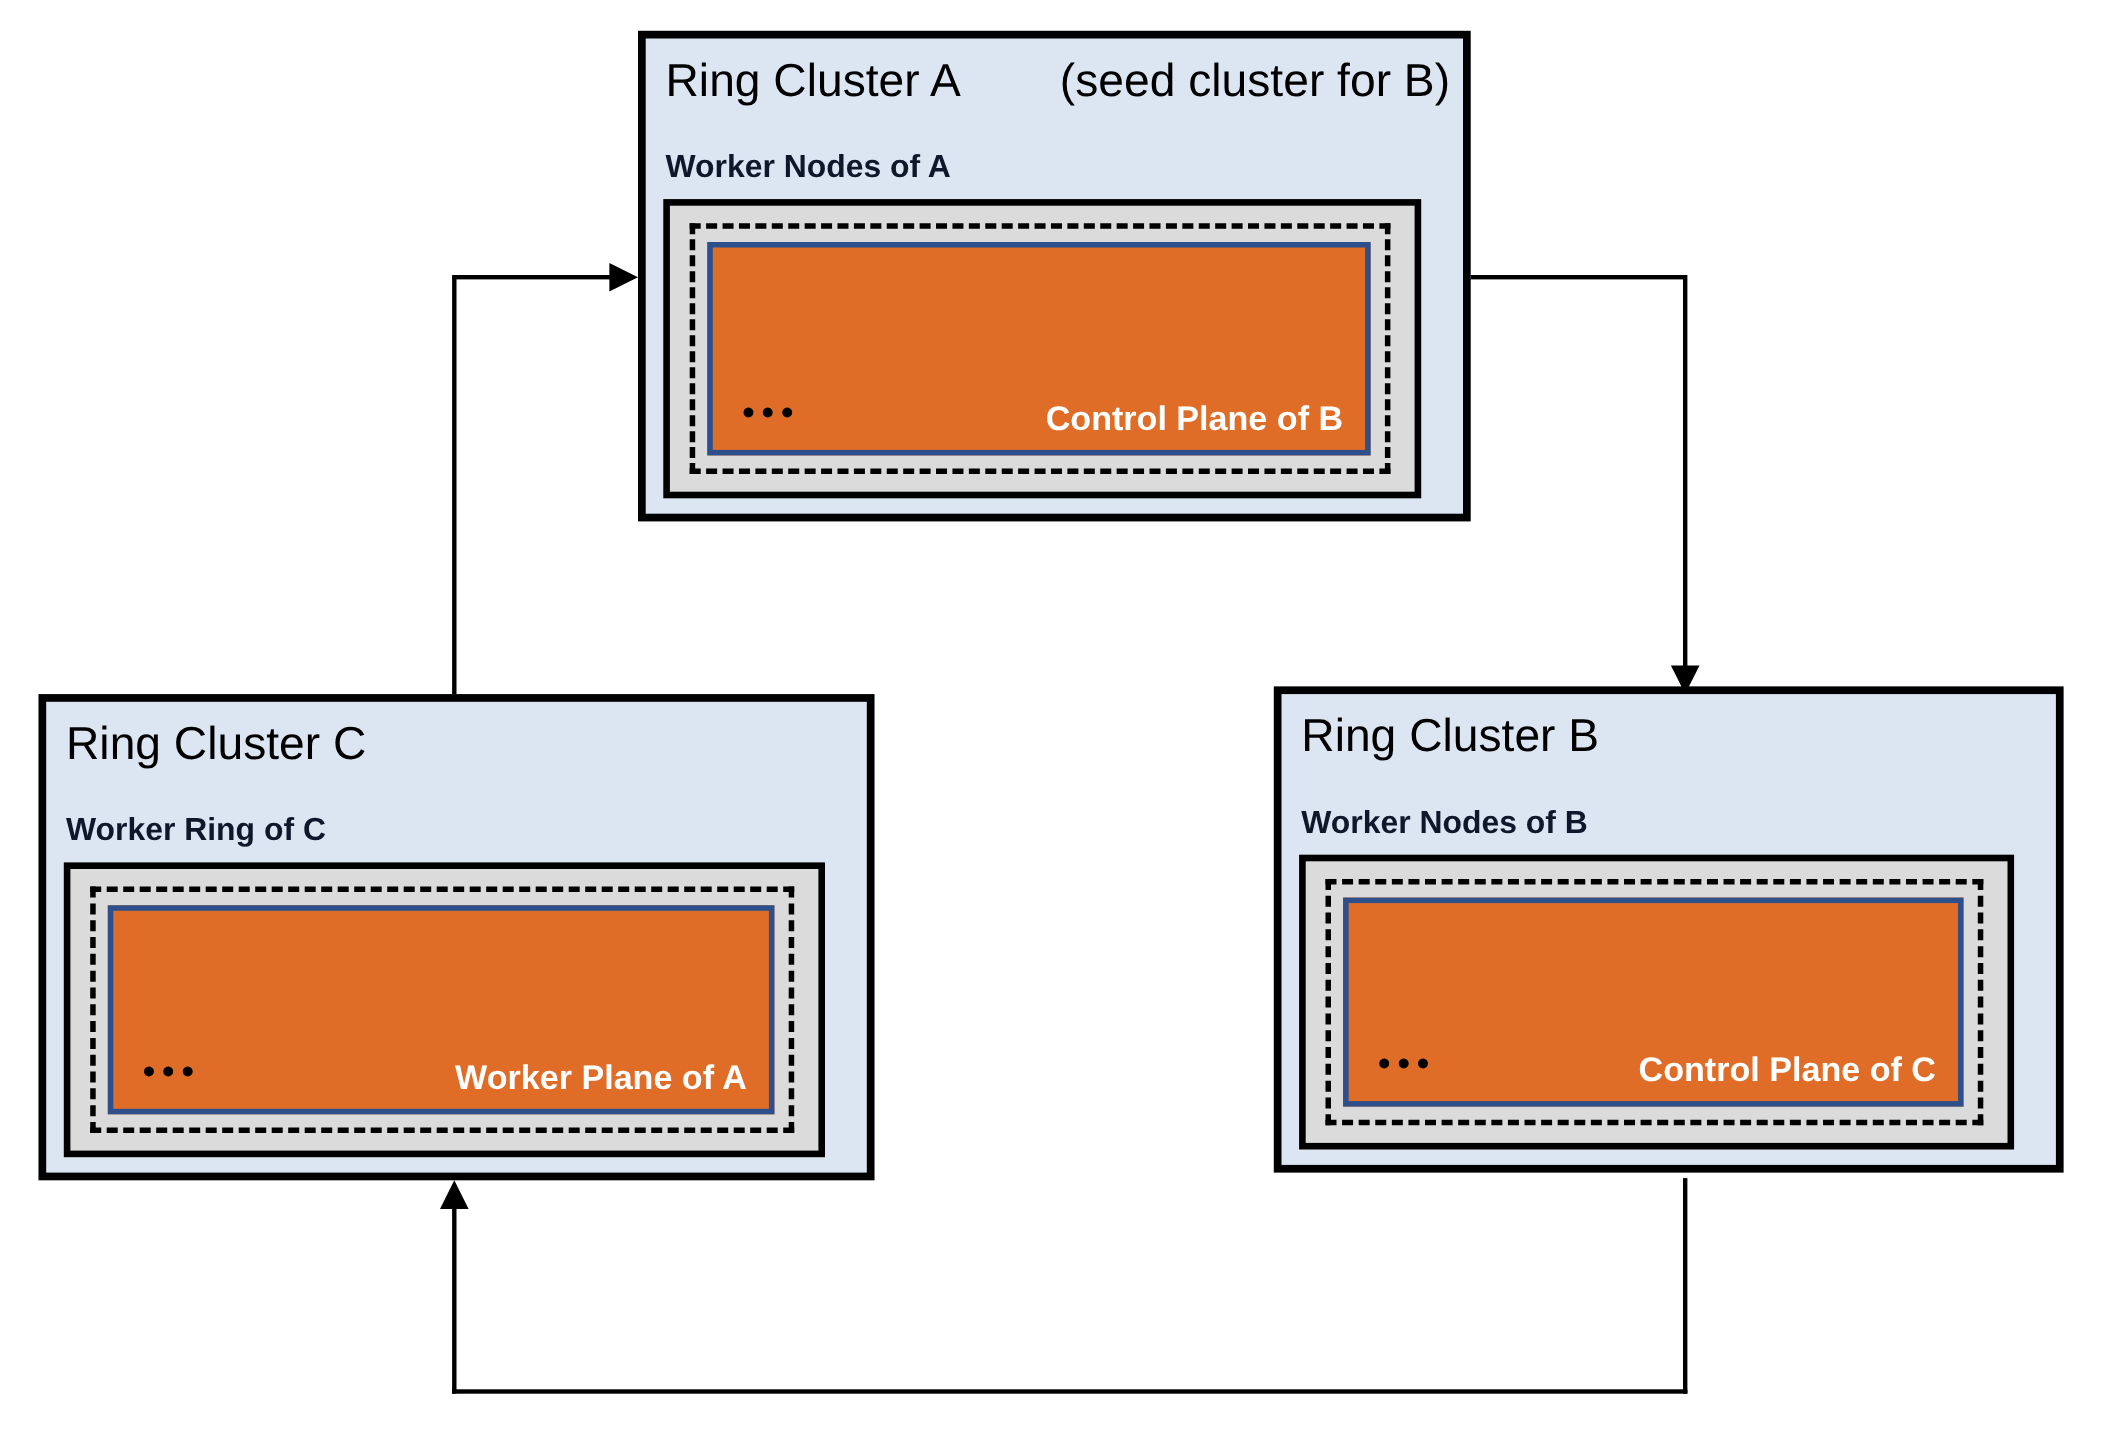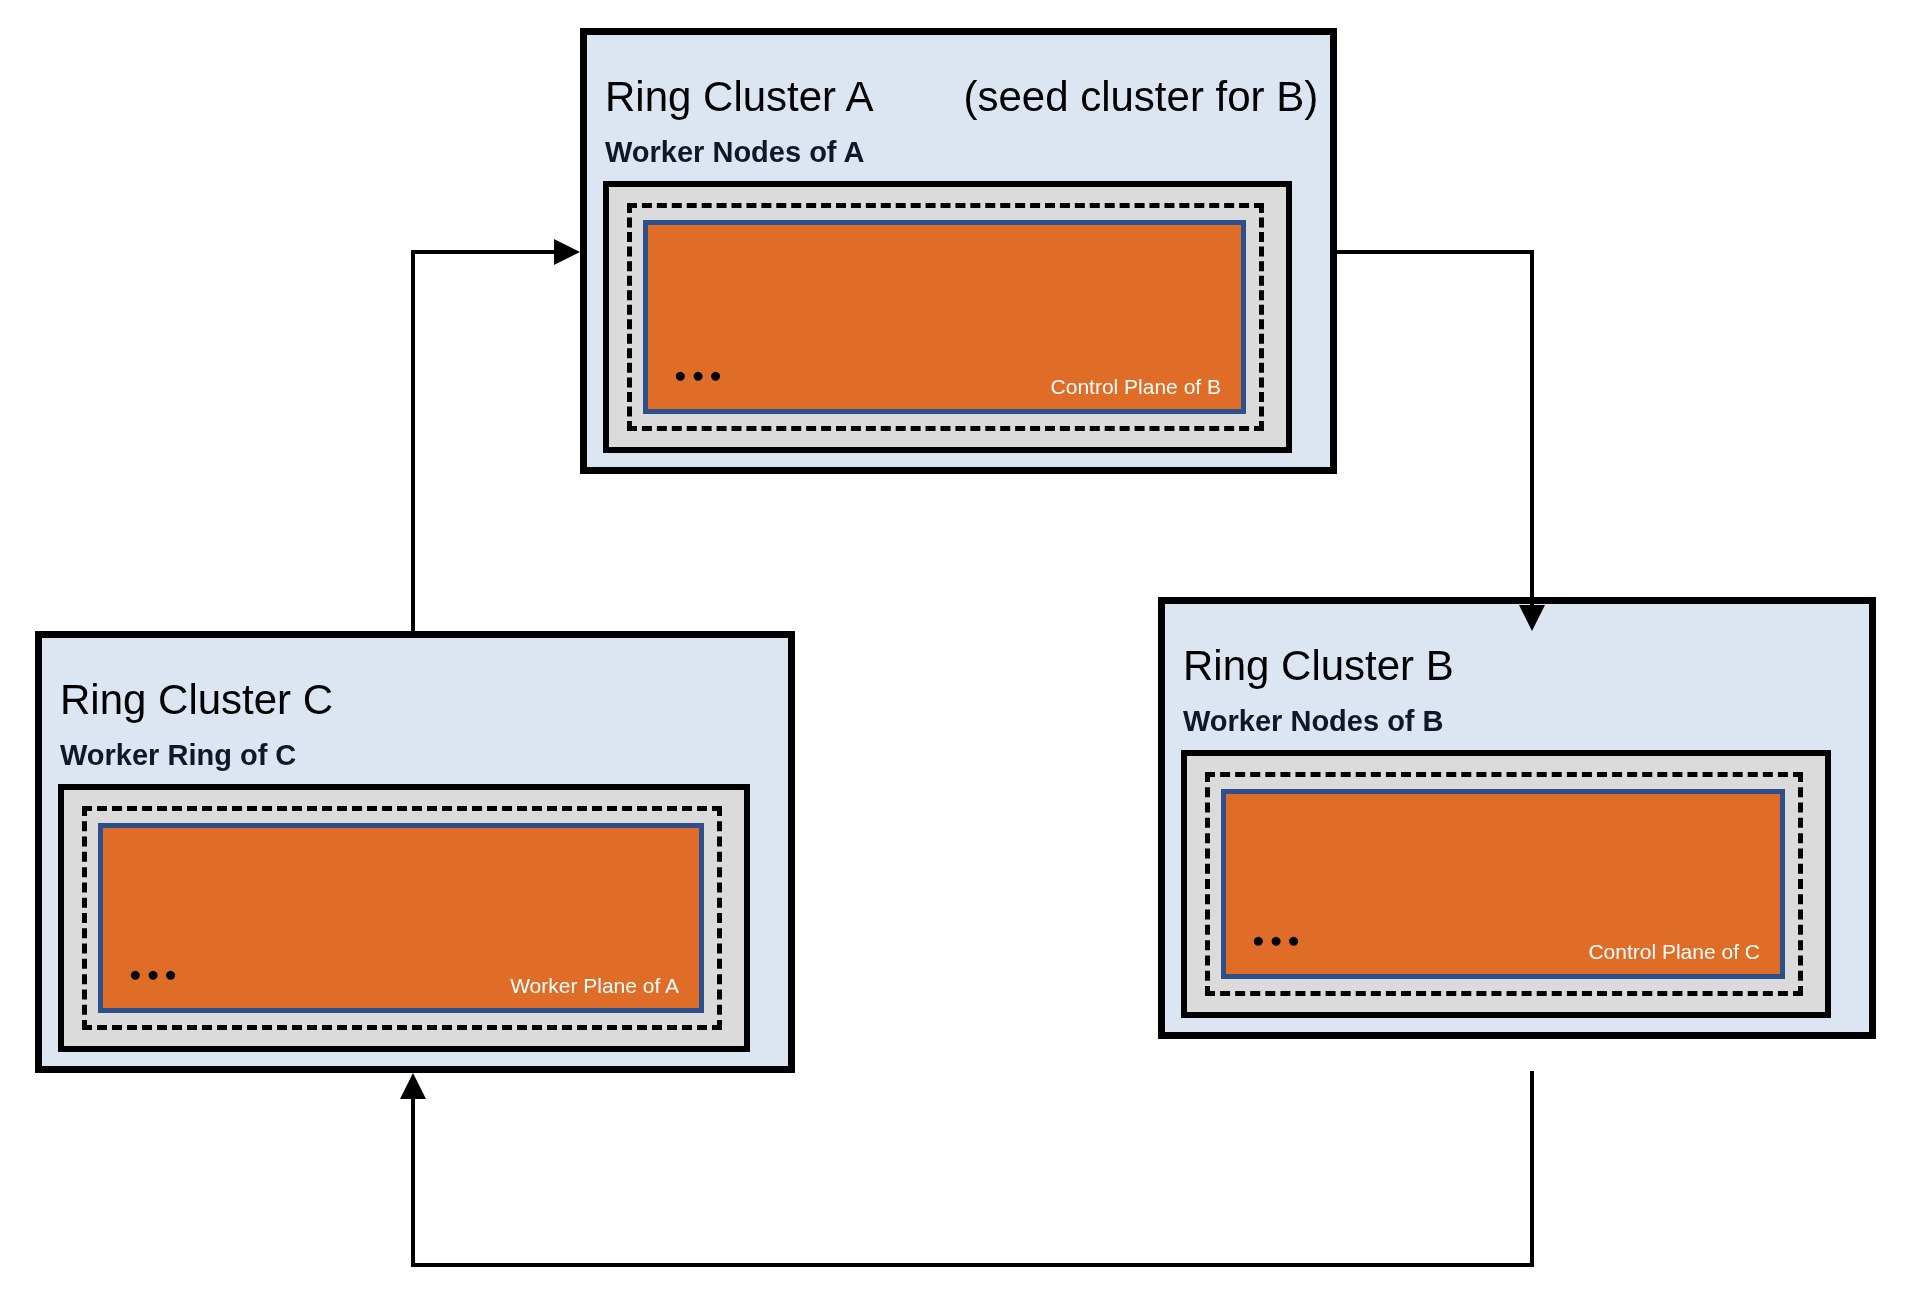--- a/index.html
+++ b/index.html
@@ -13,33 +13,32 @@
   }
 
   
   .cluster {
     position: absolute;
     background: #dce6f2;
     border: 7px solid #000000;
     box-sizing: border-box;
   }
   .cluster-a { left: 580px;  top: 28px;  width: 757px; height: 446px; }
-  .cluster-b { left: 1158px; top: 597px; width: 718px; height: 442px; padding-left: 43px; }
+  .cluster-b { left: 1158px; top: 624px; width: 718px; height: 442px; padding-left: 43px; }
   .cluster-c { left: 35px;   top: 631px; width: 760px; height: 442px; text-align: center; }
 
   .title-row {
     position: absolute;
     left: 18px; top: 12px;
     display: flex;
     column-gap: 90px;
     font-size: 42px;
     line-height: 1.25;
     color: #000000;
     white-space: nowrap;
-    margin-top: 24px;
   }
   .worker-label {
     position: absolute;
     left: 18px; top: 101px;
     font-size: 29px;
     font-weight: bold;
     color: #0f172a;
   }
 
   
@@ -66,22 +65,22 @@
     position: absolute;
     left: 26px; bottom: 24px;
     font-size: 21px;
     letter-spacing: 5px;
     line-height: 1;
     color: #000000;
   }
   .cp-label {
     position: absolute;
     right: 20px; bottom: 10px;
-    font-size: 21px;
-    font-weight: normal;
+    font-size: 31px;
+    font-weight: bold;
     color: #ffffff;
     white-space: nowrap;
   }
 
   
   .line { position: absolute; background: #000000; }
   .seg-ca-v { left: 411px; top: 252px; width: 4px;   height: 379px; }
   .seg-ca-h { left: 411px; top: 250px; width: 145px; height: 4px;  }
   .seg-ab-h { left: 1337px; top: 250px; width: 195px; height: 4px; }
   .seg-ab-v { left: 1530px; top: 250px; width: 4px;  height: 357px; }

